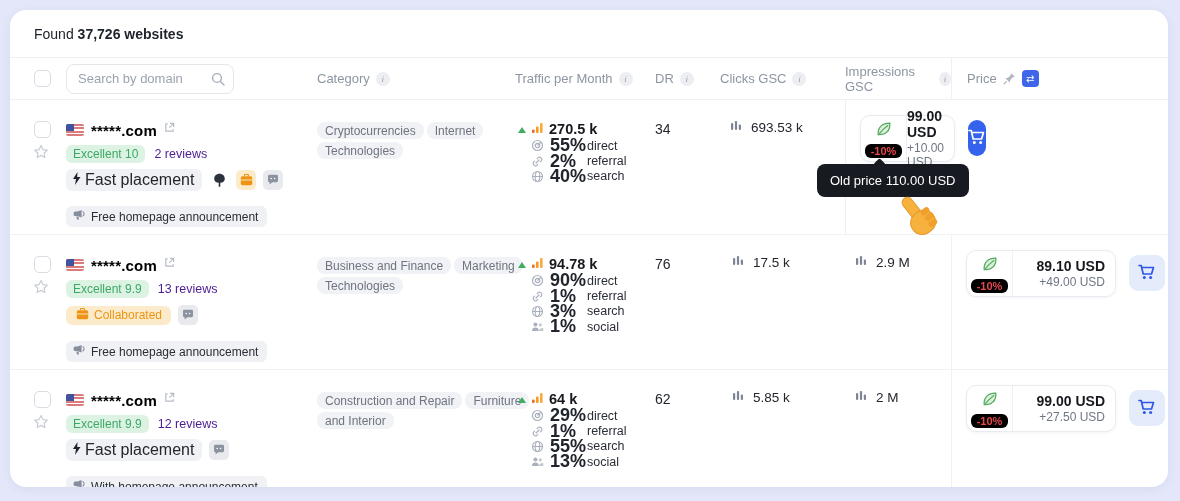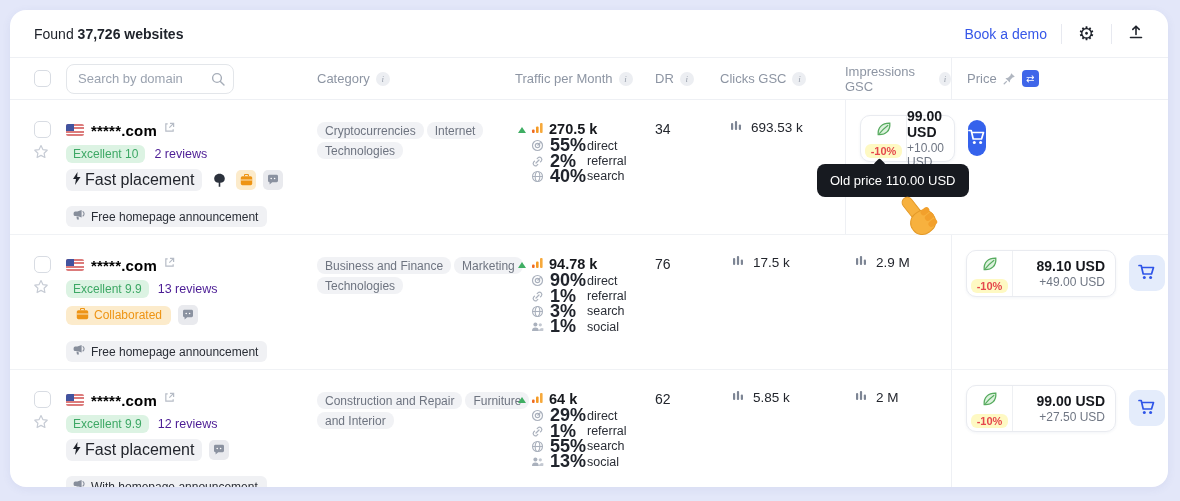--- a/index.html
+++ b/index.html
@@ -99,21 +99,21 @@
   .drval { font-size:14px; color:#23262d; padding-left:10px; }
   .metric { display:flex; align-items:center; gap:9px; padding-left:12px; font-size:13.5px; color:#23262d; }
   .c-imp .metric { padding-left:10px; }
 
   
   .pricewrap { display:flex; align-items:flex-start; padding:15px 0 0 14px; }
   .price-card { width:150px; height:47px; background:#fff; border:1px solid #e9ebf0; border-radius:10px;
                 display:flex; box-shadow:0 1px 3px rgba(40,60,120,.06); }
   .price-left { width:46px; border-right:1px solid #eef0f3; display:flex; flex-direction:column;
                 align-items:center; justify-content:center; gap:2px; padding:4px 0; }
-  .disc { background:#fef9c3; color:#e5484d; font-size:11px; font-weight:700;
+  .disc { background:#000000; color:#e5484d; font-size:11px; font-weight:700;
           border-radius:6px; padding:1px 6px; cursor:pointer; }
   .price-right { flex:1; display:flex; flex-direction:column; align-items:flex-end;
                  justify-content:center; padding-right:10px; }
   .price-right b { font-size:14px; font-weight:700; color:#16181d; }
   .price-extra { font-size:12px; color:#6f7683; margin-top:1px; }
   .cart { width:36px; height:36px; border:none; border-radius:9px; margin-left:13px; margin-top:5px;
           display:flex; align-items:center; justify-content:center; cursor:pointer; }
   .cart.solid { background:#3562ec; color:#fff; }
   .cart.light { background:#e4ecfb; color:#2f55e8; }
 
@@ -127,33 +127,20 @@
 </head>
 <body>
 
 <div class="page">
 <div class="card">
 
   <div class="topbar">
     <div class="found">
       <span>Found</span>
       <b>37,726 websites</b>
-    </div>
-    <div class="top-actions">
-      <a class="demo">Book a demo</a>
-      <span class="vdiv"></span>
-      <button class="iconbtn">
-        <span class="gearglyph">⚙</span>
-      </button>
-      <span class="vdiv"></span>
-      <button class="iconbtn">
-        <span><svg width="16" height="16" viewBox="0 0 16 16">
-                <path d="M8 10.5 V2.5 M4.8 5.4 L8 2.2 l3.2 3.2 M2.5 13.5 h11" stroke="#20242c" stroke-width="1.6" fill="none" stroke-linecap="round" stroke-linejoin="round"></path>
-              </svg></span>
-      </button>
     </div>
   </div>
 
   <div class="grid filterrow">
     <div></div>
     <div class="c-check">
           <div class="checkbox"></div>
         </div>
     <div>
       <div class="search">

